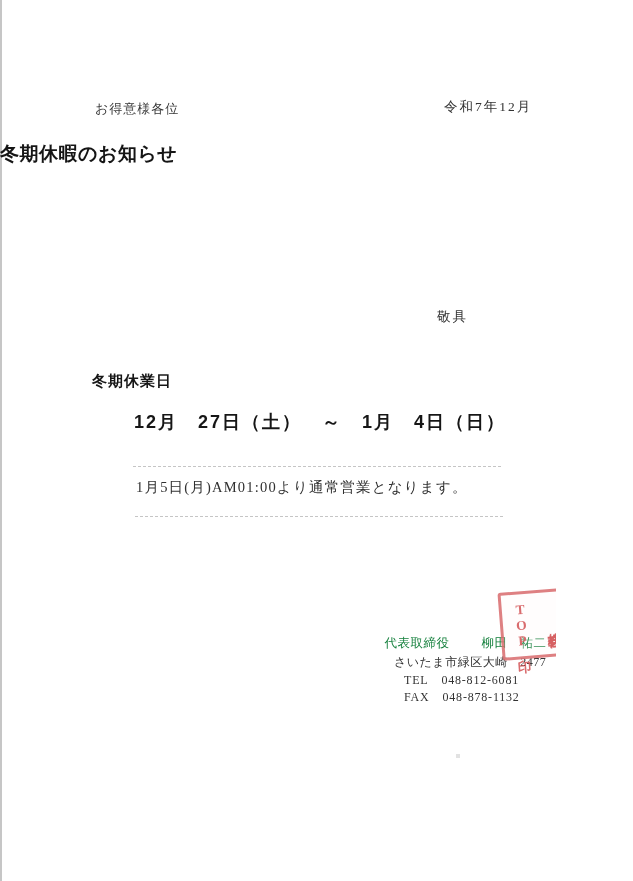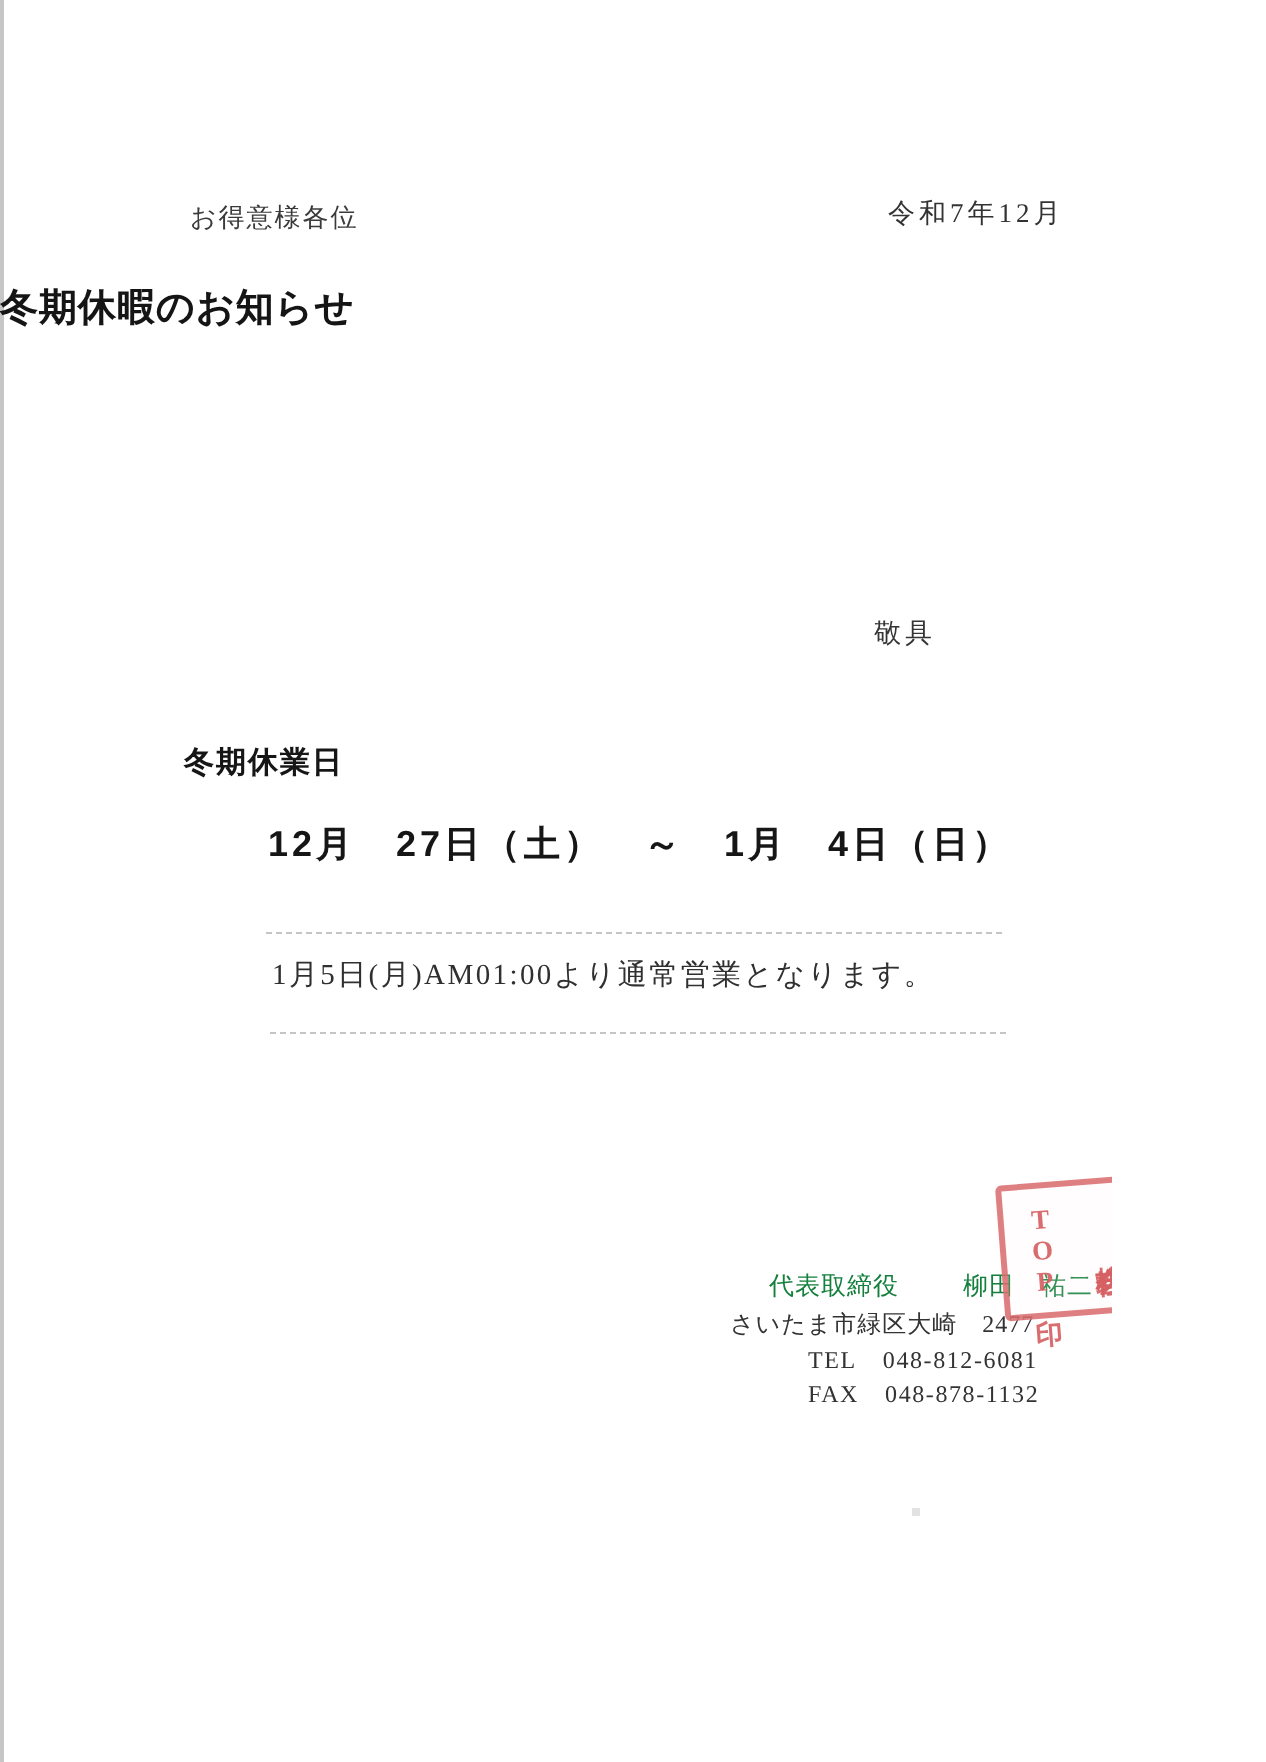--- a/index.html
+++ b/index.html
@@ -110,21 +110,21 @@
     position: absolute;
     left: 370px; top: 620px;
     font-size: 12.5px;
     letter-spacing: 0.5px;
     color: #15803d;
     white-space: pre;
   }
   .rep-line .rep-name { margin-left: 32px; }
   .address-line {
     position: absolute;
-    left: 365px; top: 654px;
+    left: 394px; top: 654px;
     font-size: 12px;
     letter-spacing: 0.5px;
     color: #333333;
     white-space: pre;
     text-align: right;
   }
   .tel-line, .fax-line {
     position: absolute;
     left: 404px;
     font-size: 12px;

